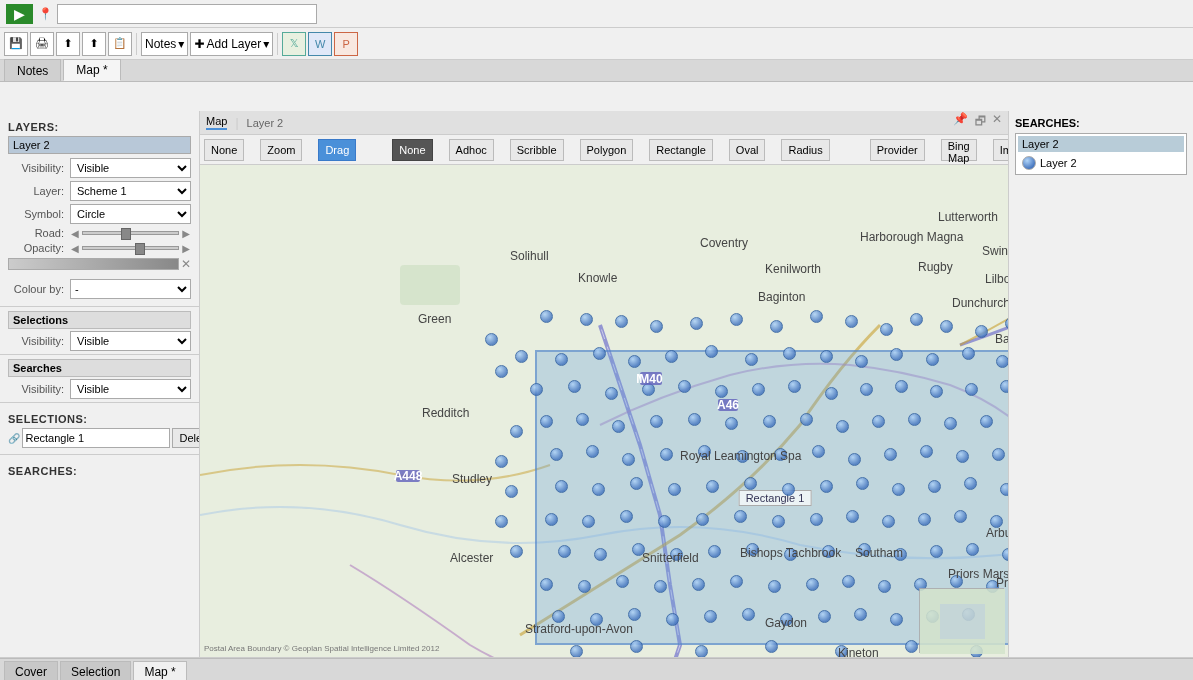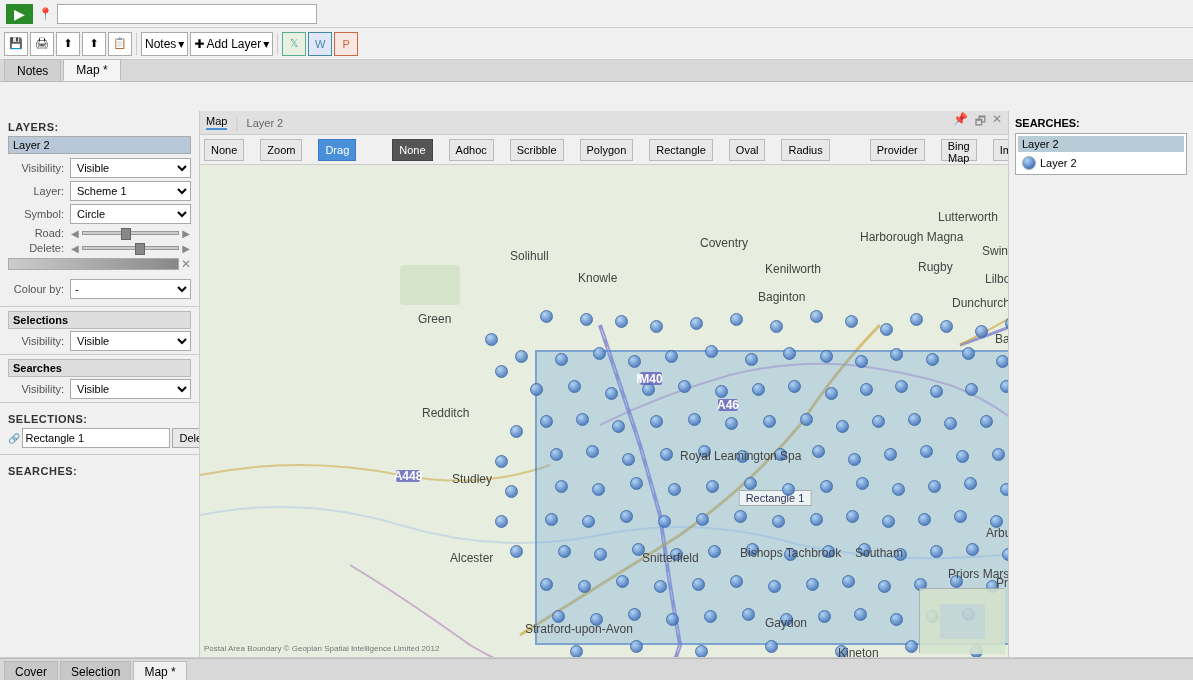--- a/index.html
+++ b/index.html
@@ -144,21 +144,21 @@
         <span class="prop-label">Road:</span>
         <div class="slider-container">
           <span class="slider-arrow">◀</span>
           <div class="slider-track" style="flex:1;height:4px;background:#ccc;border:1px solid #999;position:relative;">
             <div class="slider-thumb" style="position:absolute;top:-4px;left:40%;width:10px;height:12px;background:#888;border:1px solid #666;cursor:pointer;"></div>
           </div>
           <span class="slider-arrow">▶</span>
         </div>
       </div>
       <div class="prop-row">
-        <span class="prop-label">Delete:</span>
+        <span class="prop-label">Opacity:</span>
         <div class="slider-container">
           <span class="slider-arrow">◀</span>
           <div class="slider-track" style="flex:1;height:4px;background:#ccc;border:1px solid #999;position:relative;">
             <div class="slider-thumb" style="position:absolute;top:-4px;left:55%;width:10px;height:12px;background:#888;border:1px solid #666;cursor:pointer;"></div>
           </div>
           <span class="slider-arrow">▶</span>
         </div>
       </div>
       <div style="margin:2px 0 4px;display:flex;align-items:center;">
         <div style="flex:1;height:12px;background:linear-gradient(to right,#ccc,#888);border:1px solid #aaa;"></div>

